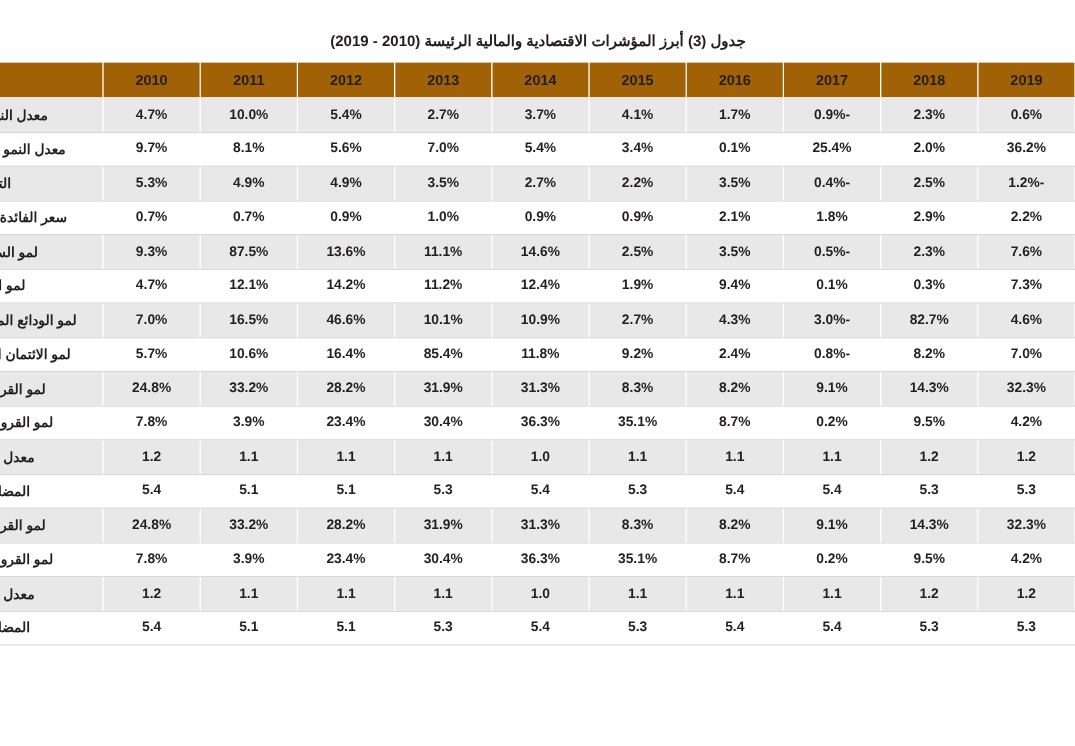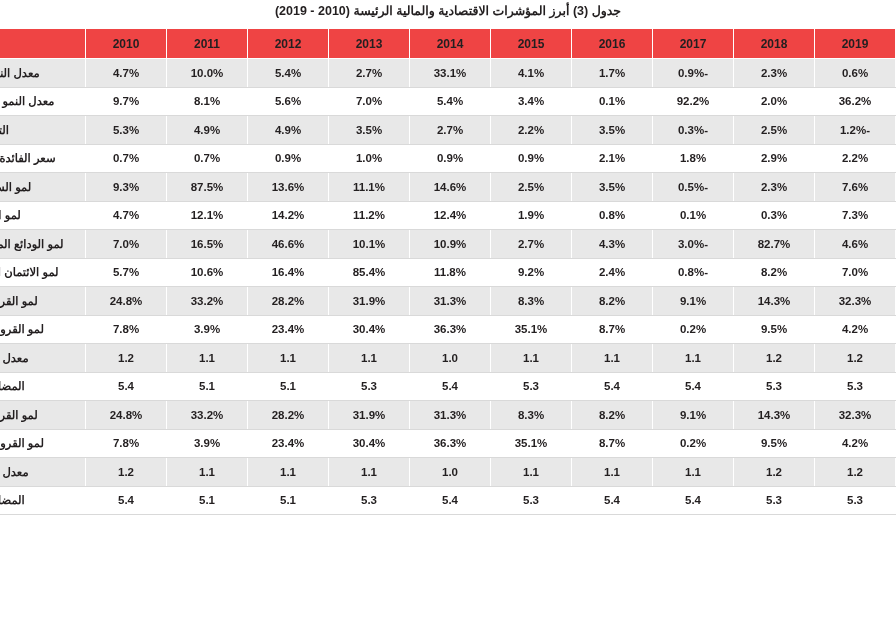--- a/index.html
+++ b/index.html
@@ -19,21 +19,21 @@
     height: 622px;
     box-sizing: border-box;
     padding: 0;
     position: relative;
   }
   .title {
     text-align: center;
     font-size: 12.5px;
     font-weight: bold;
     color: #231f20;
-    padding: 3px 0 10px 0;
+    padding: 26px 0 10px 0;
     letter-spacing: 0;
   }
   table.indicators {
     border-collapse: collapse;
     width: 880px;
     margin: 0 auto;
     table-layout: fixed;
     direction: rtl;
   }
   table.indicators td,
@@ -43,21 +43,21 @@
     font-size: 11.5px;
     height: 27.5px;
     padding: 0 6px;
     text-align: center;
     vertical-align: middle;
     white-space: nowrap;
     font-weight: bold;
     color: #231f20;
   }
   table.indicators tr.header-row td {
-    background: #ef4444;
+    background: #a16207;
     font-weight: bold;
     font-size: 12px;
     height: 29px;
     border-bottom: 1px solid #ffffff;
     margin-top: 16px;
   }
   td.label-cell {
     text-align: right;
     width: 214px;
     padding-right: 10px;
@@ -100,46 +100,46 @@
         <td class="val">2010</td>
         <td class="label-cell">لمؤشرات</td>
       </tr>
 
       <tr class="shaded">
         <td class="val">0.6%</td>
         <td class="val">2.3%</td>
         <td class="val">-0.9%</td>
         <td class="val">1.7%</td>
         <td class="val">4.1%</td>
-        <td class="val">33.1%</td>
+        <td class="val">3.7%</td>
         <td class="val">2.7%</td>
         <td class="val">5.4%</td>
         <td class="val">10.0%</td>
         <td class="val">4.7%</td>
         <td class="label-cell">معدل النمو الحقيقي للاقتصاد</td>
       </tr>
 
       <tr class="plain">
         <td class="val">36.2%</td>
         <td class="val">2.0%</td>
-        <td class="val">92.2%</td>
+        <td class="val">25.4%</td>
         <td class="val">0.1%</td>
         <td class="val">3.4%</td>
         <td class="val">5.4%</td>
         <td class="val">7.0%</td>
         <td class="val">5.6%</td>
         <td class="val">8.1%</td>
         <td class="val">9.7%</td>
         <td class="label-cell">معدل النمو الحقيقي للقطاع الخاص</td>
       </tr>
 
       <tr class="shaded">
         <td class="val">-1.2%</td>
         <td class="val">2.5%</td>
-        <td class="val">-0.3%</td>
+        <td class="val">-0.4%</td>
         <td class="val">3.5%</td>
         <td class="val">2.2%</td>
         <td class="val">2.7%</td>
         <td class="val">3.5%</td>
         <td class="val">4.9%</td>
         <td class="val">4.9%</td>
         <td class="val">5.3%</td>
         <td class="label-cell">التضخم السنوي</td>
       </tr>
 
@@ -168,21 +168,21 @@
         <td class="val">13.6%</td>
         <td class="val">87.5%</td>
         <td class="val">9.3%</td>
         <td class="label-cell">لمو السيولة المحلية (ن2)</td>
       </tr>
 
       <tr class="plain">
         <td class="val">7.3%</td>
         <td class="val">0.3%</td>
         <td class="val">0.1%</td>
-        <td class="val">0.8%</td>
+        <td class="val">9.4%</td>
         <td class="val">1.9%</td>
         <td class="val">12.4%</td>
         <td class="val">11.2%</td>
         <td class="val">14.2%</td>
         <td class="val">12.1%</td>
         <td class="val">4.7%</td>
         <td class="label-cell">لمو الودائع المصرفية</td>
       </tr>
 
       <tr class="shaded">

